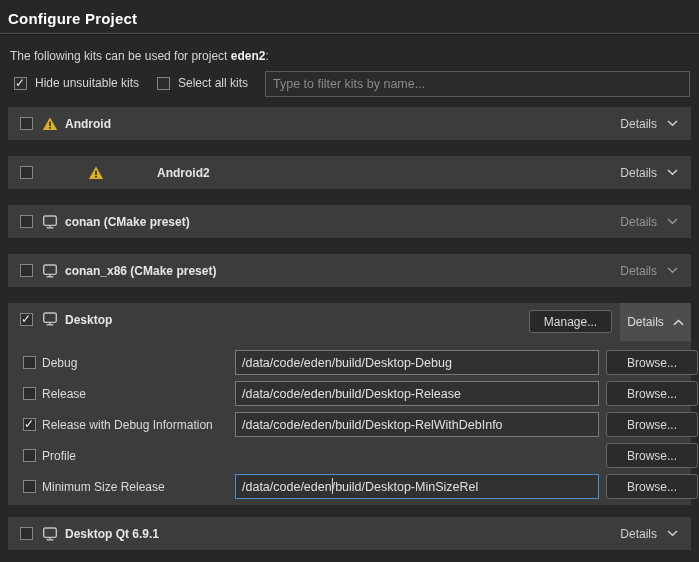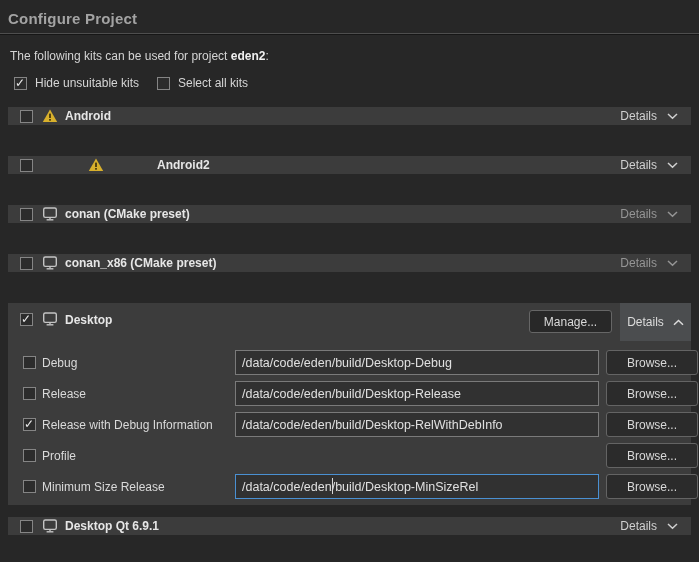--- a/index.html
+++ b/index.html
@@ -4,21 +4,21 @@
 <style>
   * { margin:0; padding:0; box-sizing:border-box; }
   html,body { background:#272727; }
   .app {
     position:relative; width:699px; height:562px; overflow:hidden;
     background:#272727; font-family:"Liberation Sans", sans-serif;
     color:#d8d8d8; font-size:12px;
   }
   .page-title {
     position:absolute; left:8px; top:10px;
-    font-size:15px; font-weight:bold; color:#a3a3a3; letter-spacing:.2px;
+    font-size:15px; font-weight:bold; color:#ffffff; letter-spacing:.2px;
   }
   .title-sep-light { position:absolute; left:0; top:33px; width:699px; height:1px; background:#4e4e4e; }
   .title-sep-dark  { position:absolute; left:0; top:34px; width:699px; height:1px; background:#161616; }
   .intro { position:absolute; left:10px; top:49px; color:#d4d4d4; }
   .intro b { color:#efefef; }
 
   
   .cb {
     width:13px; height:13px; border:1px solid #858585; background:#2c2c2c;
     display:inline-block; position:relative; flex:0 0 auto;
@@ -32,21 +32,21 @@
 
   .filter-input {
     position:absolute; left:265px; top:71px; width:425px; height:26px;
     background:#2b2b2b; border:1px solid #5a5a5a; color:#e0e0e0;
     font-family:"Liberation Sans", sans-serif; font-size:12.5px; padding:0 7px; outline:none;
   }
   .filter-input::placeholder { color:#8a8a8a; }
 
   
   .kit-row {
-    position:absolute; left:8px; width:683px; height:18px; background:#3c3c3c;
+    position:absolute; left:8px; width:683px; height:33px; background:#3c3c3c;
     display:flex; align-items:center; padding:0 13px 0 12px;
   }
   .kit-row .kit-icon { margin-left:9px; display:inline-flex; width:16px; height:16px; }
   .kit-name { margin-left:7px; font-weight:bold; color:#e6e6e6; }
   .details-btn {
     margin-left:auto; display:flex; align-items:center; gap:10px;
     color:#d0d0d0; cursor:default;
   }
   .details-btn.dim { color:#959595; }
   .chev { display:inline-flex; }
@@ -98,20 +98,21 @@
 
   <div class="toolbar-cb-group" style="left:14px;">
     <span class="cb checked"></span>
     <span class="lbl">Hide unsuitable kits</span>
   </div>
   <div class="toolbar-cb-group" style="left:157px;">
     <span class="cb"></span>
     <span class="lbl">Select all kits</span>
   </div>
 
+  <input class="filter-input" type="text" placeholder="Type to filter kits by name..." style="">
 
   <div class="kit-row" style="top:107px;">
     <span class="cb"></span>
     <span class="kit-icon">
       <svg width="16" height="16" viewBox="0 0 16 16">
           <path d="M8 1.6 L15.2 14 H0.8 Z" fill="#d8b02c"></path>
           <rect x="7.2" y="5.6" width="1.6" height="4.4" fill="#33290a"></rect>
           <rect x="7.2" y="11" width="1.6" height="1.7" fill="#33290a"></rect>
         </svg>
     </span>

